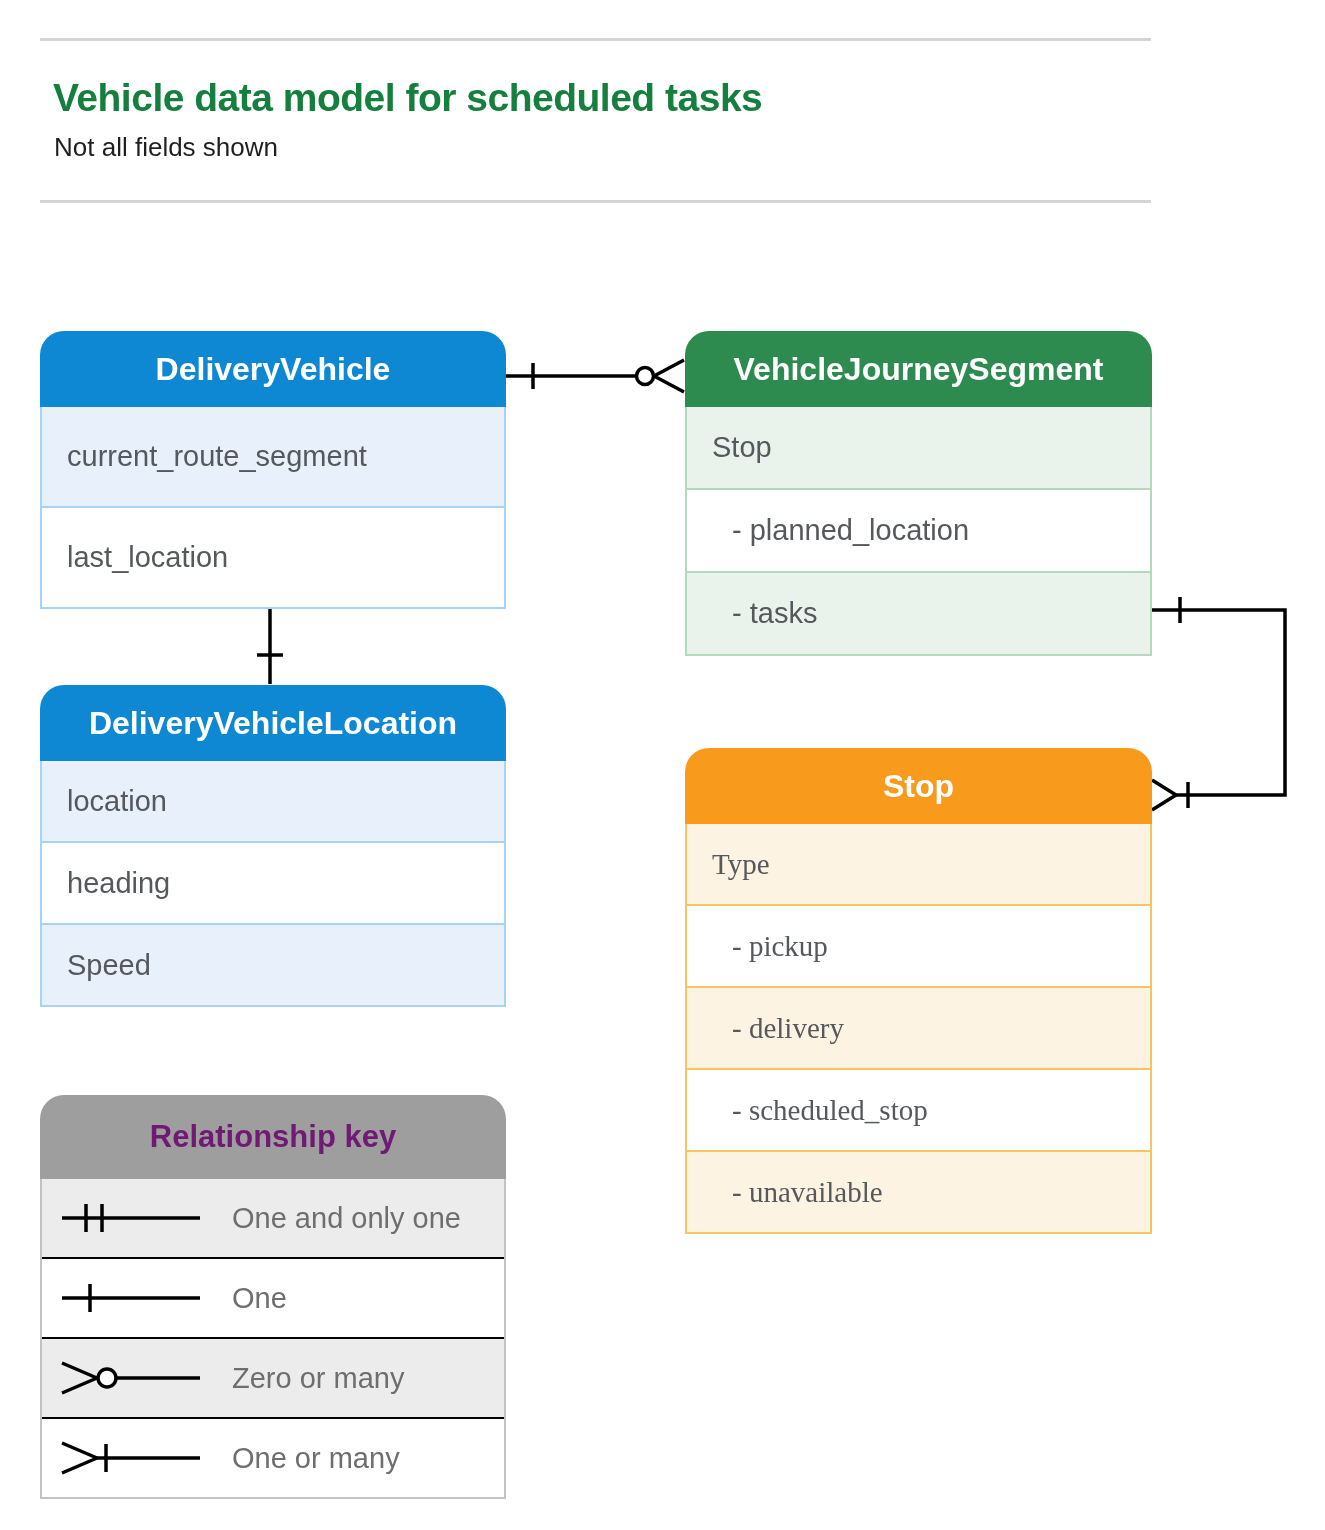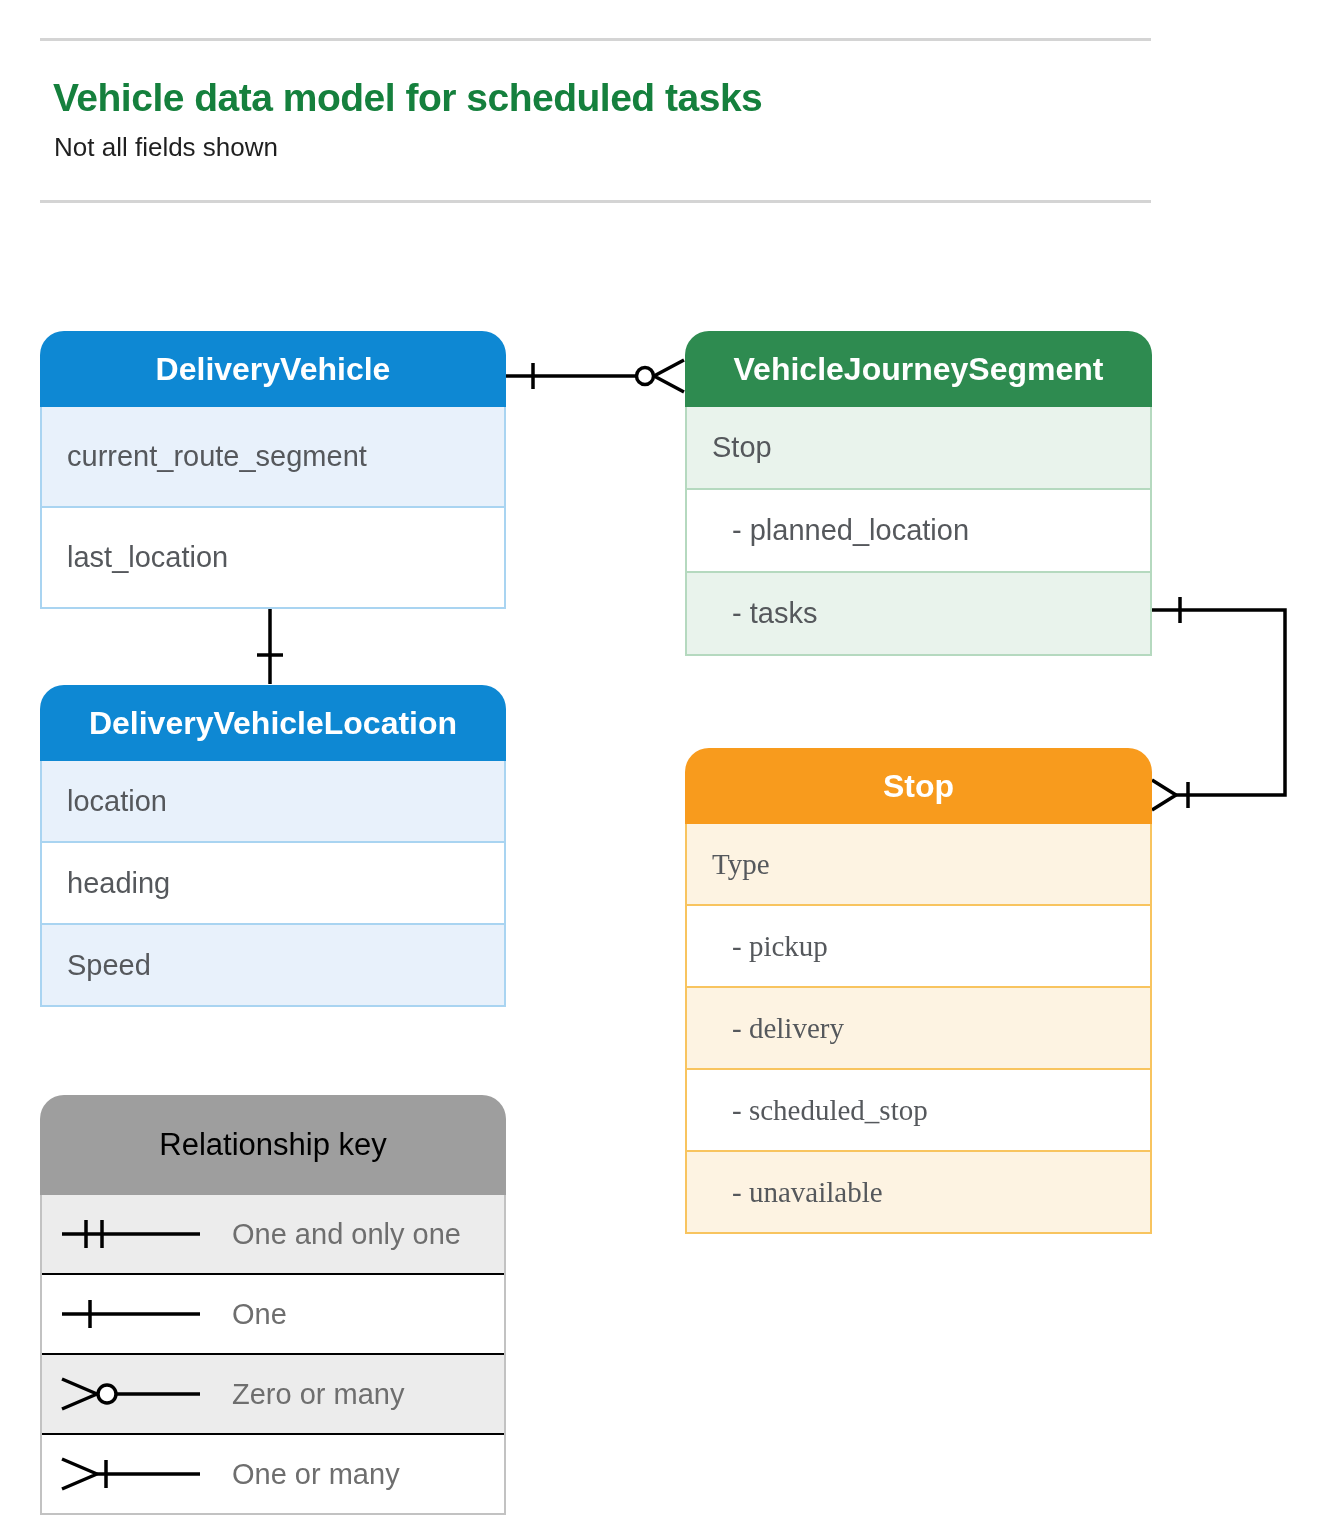--- a/index.html
+++ b/index.html
@@ -54,22 +54,22 @@
 
   #entity-delivery-vehicle-location{left:40px;top:685px;width:466px;}
   #entity-delivery-vehicle-location .entity-row{height:80px;}
 
   #entity-tasks{left:685px;top:748px;width:467px;}
   #entity-tasks .entity-row{height:80px;font-family:Liberation Serif, serif;}
   #entity-tasks .entity-row.sub{padding-left:45px;}
 
   
   #legend{position:absolute;left:40px;top:1095px;width:466px;}
-  #legend .legend-header{height:100px;background:#9e9e9e;border-radius:24px 24px 0 0;
-    display:flex;align-items:center;justify-content:center;color:#000000;font-weight:normal;font-size:31px;}
+  #legend .legend-header{height:84px;background:#9e9e9e;border-radius:24px 24px 0 0;
+    display:flex;align-items:center;justify-content:center;color:#701a75;font-weight:bold;font-size:31px;}
   #legend .legend-rows{border:2px solid #c2c2c2;border-top:none;}
   #legend .legend-row{height:78px;display:flex;align-items:center;padding-left:14px;}
   #legend .legend-row + .legend-row{border-top:2px solid #000000;}
   #legend .legend-row:nth-child(odd){background:#ececec;}
   #legend .legend-row:nth-child(even){background:#ffffff;}
   #legend .legend-label{margin-left:26px;font-size:29px;color:#6e6e6e;}
   .legend-symbol{flex:0 0 auto;}
 </style>
 </head>
 <body>

